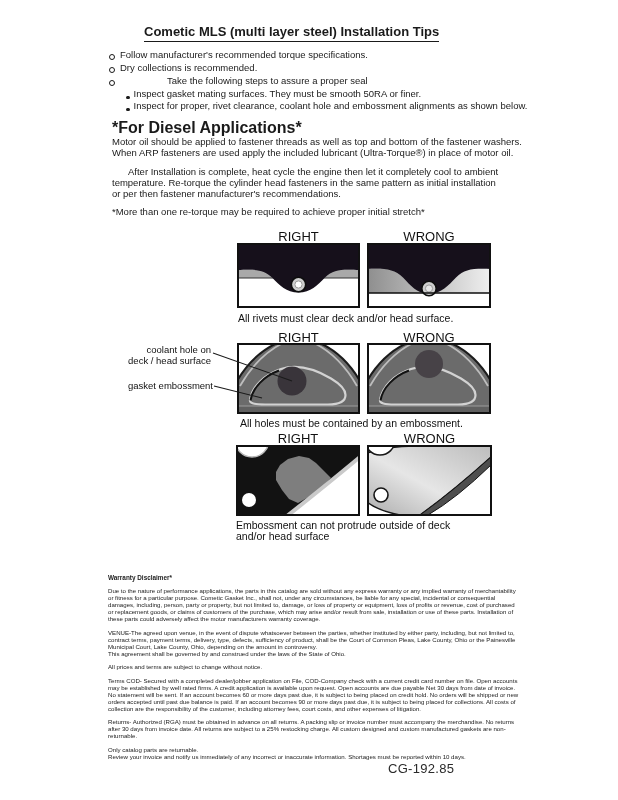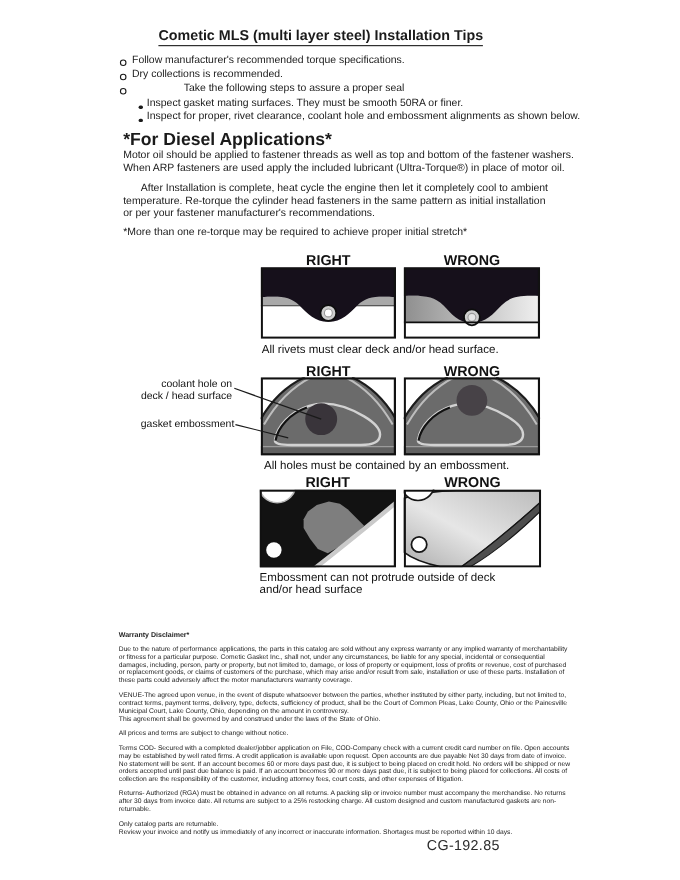--- a/index.html
+++ b/index.html
@@ -16,21 +16,21 @@
   .o-marker{
     width:4px;height:4px;border:1px solid #1a1a1a;border-radius:50%;
     display:inline-block;margin:2.5px 5px 0 0;flex:0 0 auto;
   }
   .d-marker{
     width:3.5px;height:3.5px;background:#1a1a1a;border-radius:50%;
     display:inline-block;margin:3px 4px 0 0;flex:0 0 auto;
   }
   .h2{font-size:16px;font-weight:bold;white-space:nowrap;}
   .bodyline{font-size:9.5px;white-space:nowrap;}
-  .dg-h{font-size:13px;font-weight:bold;text-align:center;color:#111;}
+  .dg-h{font-size:13px;font-weight:normal;text-align:center;color:#111;}
   .caption{font-size:10.5px;white-space:nowrap;color:#111;}
   .anno{font-size:9.5px;text-align:right;white-space:nowrap;color:#111;}
   .panel{position:absolute;}
   .legal{left:108px;top:574px;width:412px;font-size:6.1px;line-height:7px;color:#222;}
   .legal .lh{font-size:6.4px;font-weight:bold;margin-bottom:6px;}
   .lg-gap{margin-bottom:6.5px;}
   .code{left:388px;top:761px;font-size:13px;color:#2a2a2a;letter-spacing:0.3px;}
   svg{display:block;}
 </style>
 </head>
@@ -57,21 +57,21 @@
 <div class="abs brow" style="left:126px;top:100px;">
   <span class="d-marker"></span>
   <span>Inspect for proper, rivet clearance, coolant hole and embossment alignments as shown below.</span>
 </div>
 
 <div class="abs h2" style="left:112px;top:119px;">*For Diesel Applications*</div>
 <div class="abs bodyline" style="left:112px;top:136px;">Motor oil should be applied to fastener threads as well as top and bottom of the fastener washers.</div>
 <div class="abs bodyline" style="left:112px;top:147px;">When ARP fasteners are used apply the included lubricant (Ultra-Torque®) in place of motor oil.</div>
 <div class="abs bodyline" style="left:128px;top:166px;">After Installation is complete, heat cycle the engine then let it completely cool to ambient</div>
 <div class="abs bodyline" style="left:112px;top:177px;">temperature. Re-torque the cylinder head fasteners in the same pattern as initial installation</div>
-<div class="abs bodyline" style="left:112px;top:188px;">or per your fastener manufacturer's recommendations.</div>
+<div class="abs bodyline" style="left:112px;top:188px;">or per then fastener manufacturer's recommendations.</div>
 <div class="abs bodyline" style="left:112px;top:206px;">*More than one re-torque may be required to achieve proper initial stretch*</div>
 
 <div class="abs dg-h" style="left:237px;top:229px;width:123px;">RIGHT</div>
 <div class="abs dg-h" style="left:367px;top:229px;width:124px;">WRONG</div>
 
 <div class="panel" style="left:237px;top:243px;">
   <svg width="123" height="65" viewBox="0 0 123 65">
     <rect x="0" y="0" width="123" height="65" fill="#ffffff"></rect>
     <rect x="0" y="27" width="123" height="8" fill="#a9a9a9"></rect>
     <rect x="0" y="35" width="123" height="30" fill="#ffffff"></rect>

